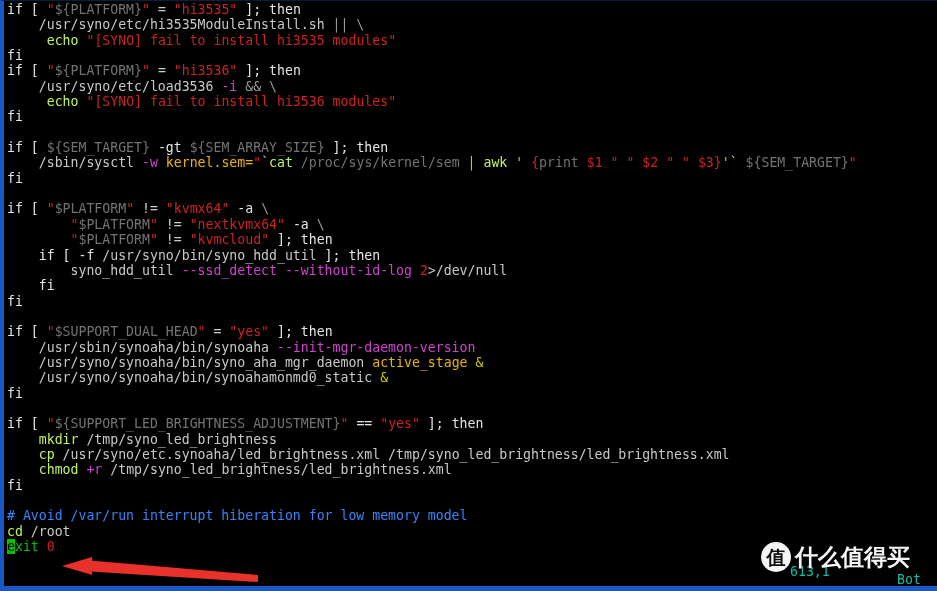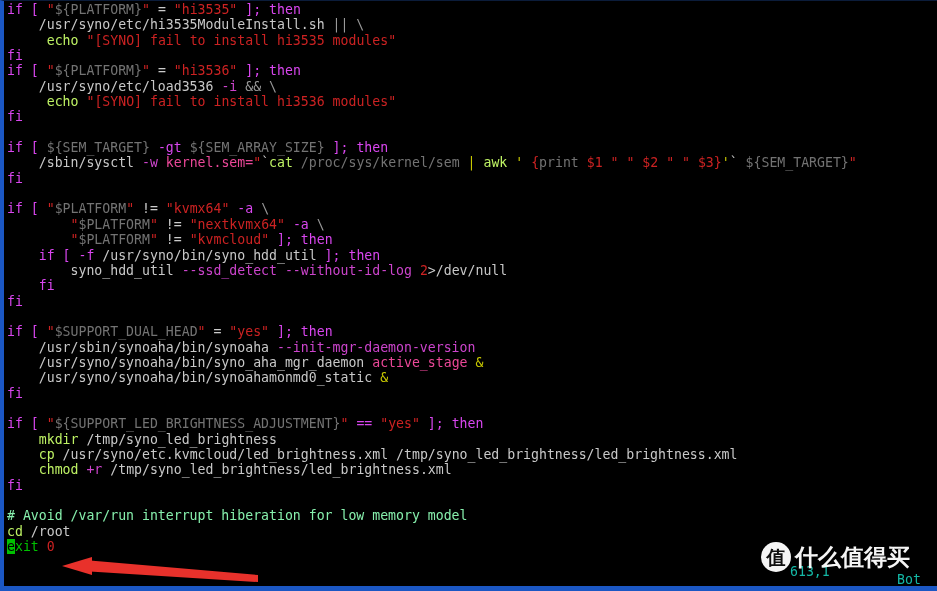--- a/index.html
+++ b/index.html
@@ -38,30 +38,30 @@
     line-height: 15.35px;
     font-size: 13.2px;
     font-family: "DejaVu Sans Mono", monospace;
     white-space: pre;
     letter-spacing: 0px;
     color: #c0c0c0;
   }
 
   
   .t-plain    { color: #cccccc; }
-  .t-kw       { color: #d946ef; }
+  .t-kw       { color: #e5e5e5; }
   .t-str      { color: #cc2222; }          
   .t-var      { color: #737373; }          
   .t-path     { color: #c8c8c8; }
   .t-flag     { color: #cc44cc; }          
   .t-cmd      { color: #bef264; }          
   .t-num      { color: #cc2222; }
-  .t-comment  { color: #86efac; }
+  .t-comment  { color: #3b82f6; }
   .t-op       { color: #999999; }
-  .t-teal     { color: #ec4899; }
+  .t-teal     { color: #eab308; }
   .t-amp      { color: #c8c800; }
   .t-green    { color: #00c000; }
 
   .cursor-block {
     background: #00c000;
     color: #000000;
   }
 
   .redacted {
     display: inline-block;
@@ -167,21 +167,21 @@
       <div class="code-line"><span class="t-kw">fi</span></div>
       <div class="code-line">&nbsp;</div>
       <div class="code-line"><span class="t-kw">if [ </span><span class="t-str">"</span><span class="t-var">$SUPPORT_DUAL_HEAD</span><span class="t-str">"</span><span class="t-plain"> = </span><span class="t-str">"yes"</span><span class="t-kw"> ]; </span><span class="t-kw">then</span></div>
       <div class="code-line"><span class="t-path">    /usr/sbin/synoaha/bin/synoaha </span><span class="t-flag">--init-mgr-daemon-version</span></div>
       <div class="code-line"><span class="t-path">    /usr/syno/synoaha/bin/syno_aha_mgr_daemon </span><span class="t-teal">active_stage</span><span class="t-plain"> </span><span class="t-amp">&amp;</span></div>
       <div class="code-line"><span class="t-path">    /usr/syno/synoaha/bin/synoahamonmd0_static </span><span class="t-amp">&amp;</span></div>
       <div class="code-line"><span class="t-kw">fi</span></div>
       <div class="code-line">&nbsp;</div>
       <div class="code-line"><span class="t-kw">if [ </span><span class="t-str">"</span><span class="t-var">${SUPPORT_LED_BRIGHTNESS_ADJUSTMENT}</span><span class="t-str">"</span><span class="t-kw"> == </span><span class="t-str">"yes"</span><span class="t-kw"> ]; </span><span class="t-kw">then</span></div>
       <div class="code-line"><span class="t-plain">    </span><span class="t-cmd">mkdir</span><span class="t-path"> /tmp/syno_led_brightness</span></div>
-      <div class="code-line"><span class="t-plain">    </span><span class="t-cmd">cp</span><span class="t-path"> /usr/syno/etc.kvmcloud/led_brightness.xml /tmp/syno_led_brightness/led_brightness.xml</span></div>
+      <div class="code-line"><span class="t-plain">    </span><span class="t-cmd">cp</span><span class="t-path"> /usr/syno/etc.synoaha/led_brightness.xml /tmp/syno_led_brightness/led_brightness.xml</span></div>
       <div class="code-line"><span class="t-plain">    </span><span class="t-cmd">chmod</span><span class="t-plain"> </span><span class="t-flag">+r</span><span class="t-path"> /tmp/syno_led_brightness/led_brightness.xml</span></div>
       <div class="code-line"><span class="t-kw">fi</span></div>
       <div class="code-line">&nbsp;</div>
       <div class="code-line"><span class="t-comment"># Avoid /var/run interrupt hiberation for low memory model</span></div>
       <div class="code-line"><span class="t-cmd">cd</span><span class="t-path"> /root</span></div>
       <div class="code-line"><span class="cursor-block">e</span><span class="t-green">xit</span><span class="t-plain"> </span><span class="t-num">0</span></div>
     </div>
 
   <div id="status-line">
     <span id="status-pos">613,1</span>

